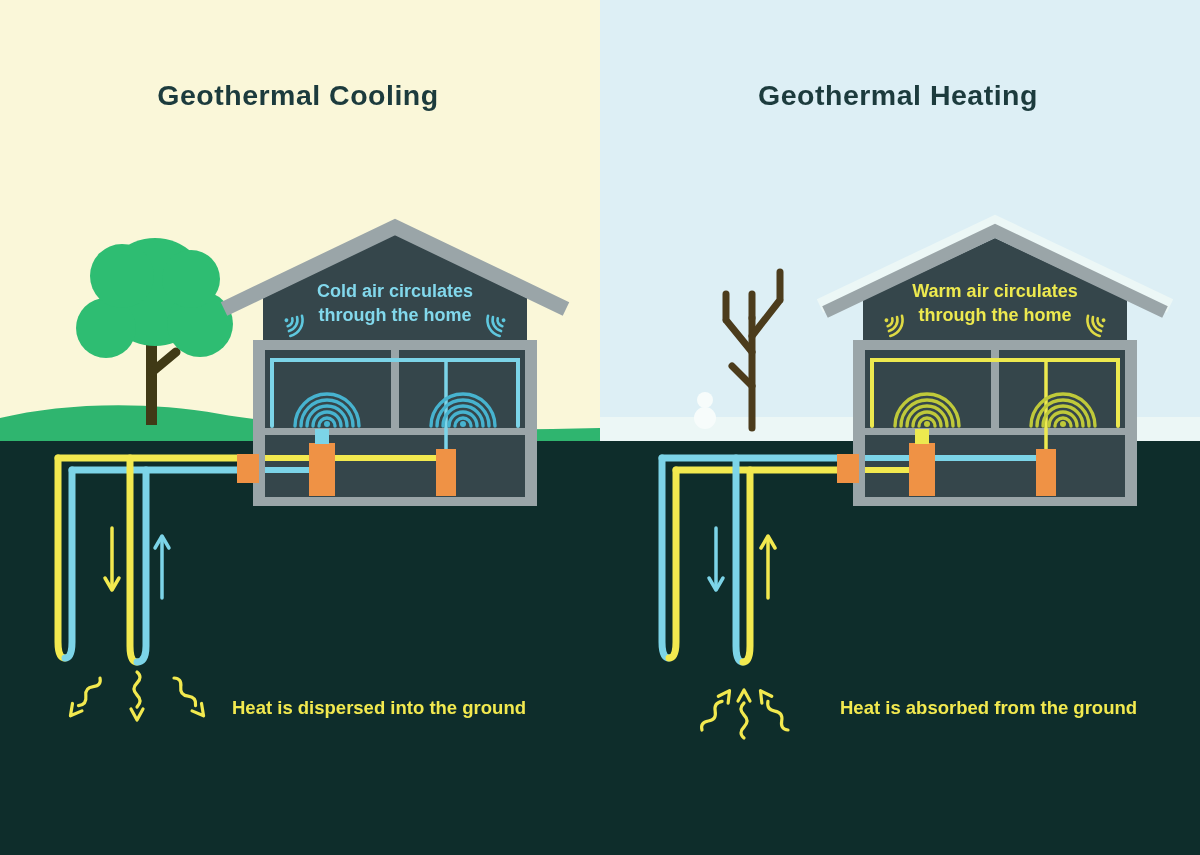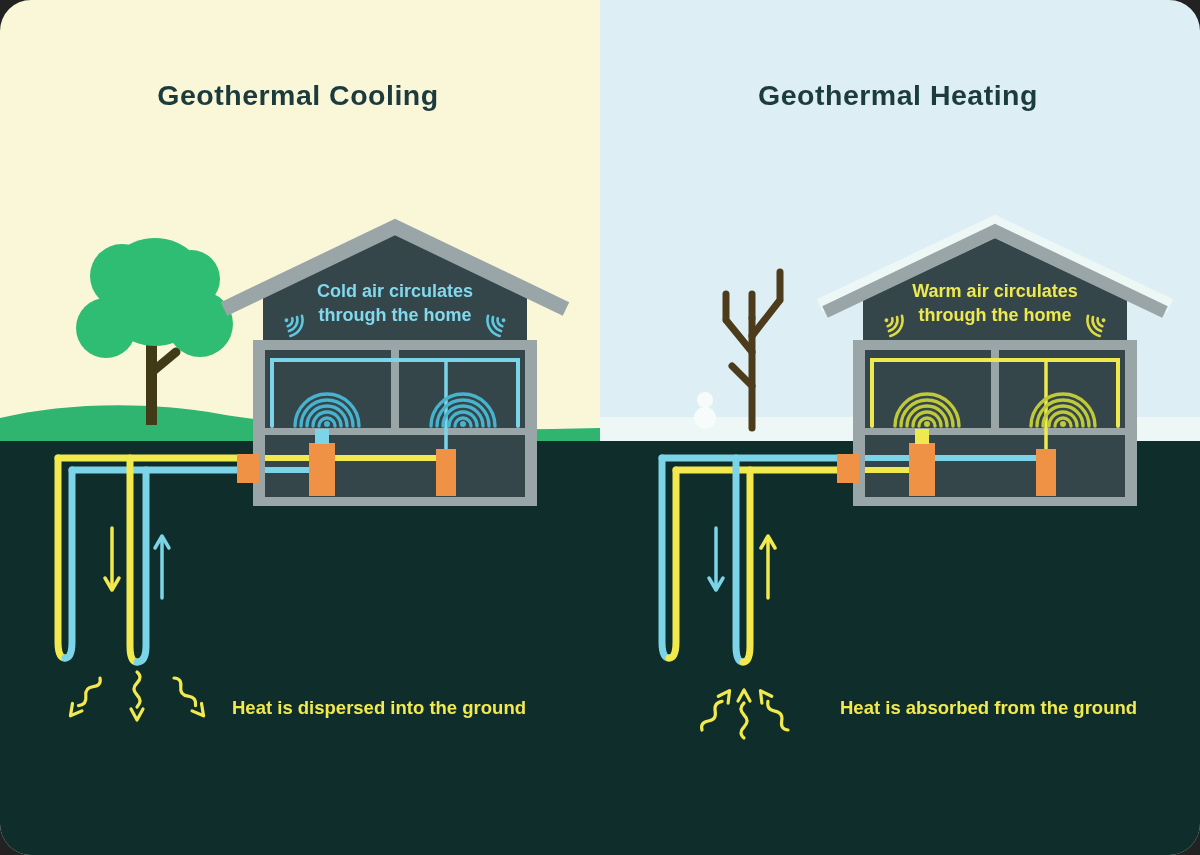--- a/index.html
+++ b/index.html
@@ -1,16 +1,16 @@
 <!DOCTYPE html>
 <html><head>
 <meta charset="utf-8">
 <style>
   html,body { margin:0; padding:0; background:#222; }
-  .stage { position:relative; width:1200px; height:855px; overflow:hidden;border-radius:31px; }
+  .stage { position:relative; width:1200px; height:855px; overflow:hidden; }
   svg { display:block; }
   text { font-family:"Liberation Sans", sans-serif; }
   .title { font-size:28.5px; font-weight:700; fill:#1C3B3D; text-anchor:middle; letter-spacing:0.5px; }
   .interior-label { font-size:18px; font-weight:700; text-anchor:middle; }
   .interior-label.cool { fill:#82D8EC; }
   .interior-label.warm { fill:#EDE94F; }
   .ground-label { font-size:18.5px; font-weight:700; fill:#F2E94F; }
 </style>
 </head>
 <body>

